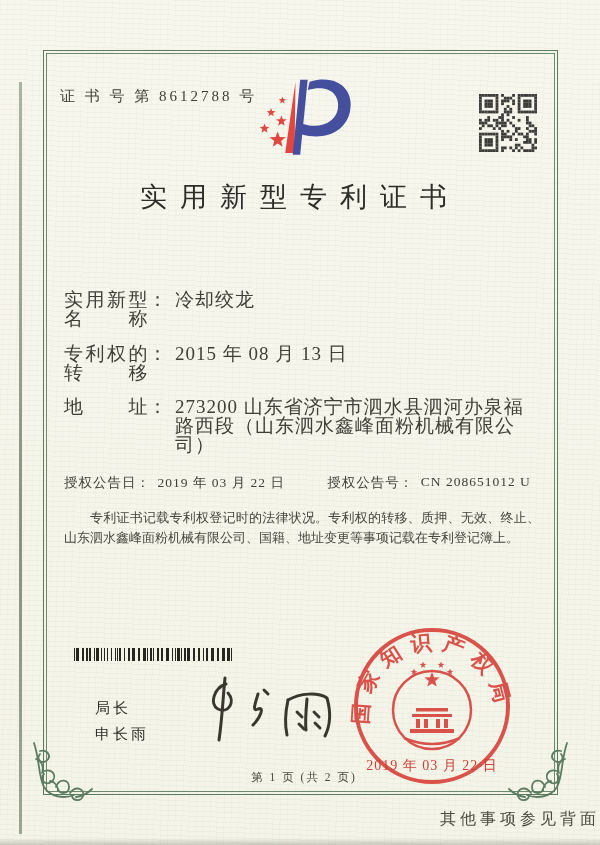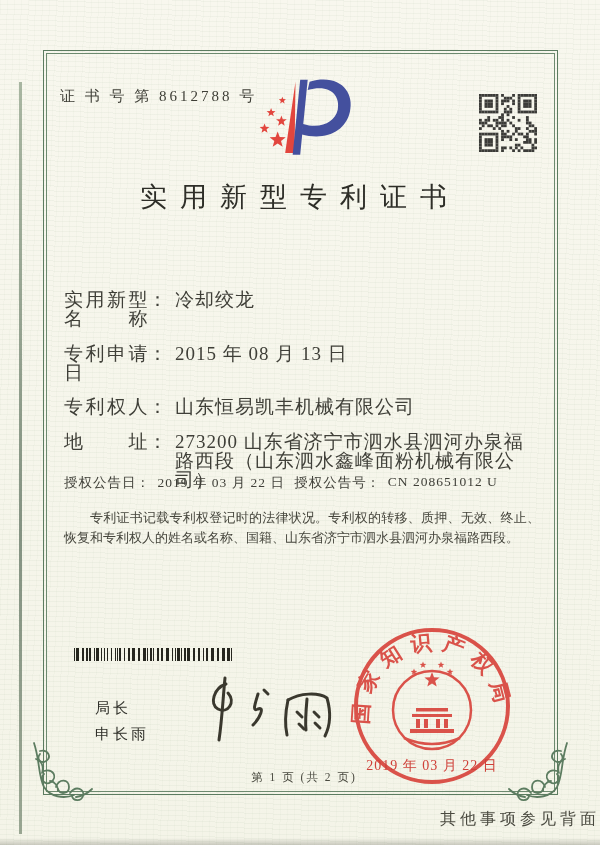--- a/index.html
+++ b/index.html
@@ -33,21 +33,21 @@
     font-size:27px; letter-spacing:13px; color:#2e2e28; font-weight:500; }
 
   .fields { position:absolute; left:64px; top:250px; width:478px; font-size:19px; color:#3f3f38;margin-top:40px; }
   .frow { position:relative; margin-bottom:15.5px; line-height:19px; }
   .flabel { display:inline-block; width:84px; text-align:justify; text-align-last:justify;
     vertical-align:top; letter-spacing:0.5px; }
   .fcolon { display:inline-block; vertical-align:top; margin-right:8px; }
   .fvalue { display:inline-block; vertical-align:top; width:360px; letter-spacing:1px; }
   .grantrow { position:absolute; left:64px; top:474px; width:478px; font-size:13.5px; color:#3f3f38; }
   .grantrow .half { display:inline-block; }
-  .grantrow .half.second { margin-left:6px; }
+  .grantrow .half.second { margin-left:39px; }
   .grantrow .flabel { width:72px; }
   .grantrow .fvalue { width:auto; }
 
   .body-text { position:absolute; left:64px; top:508px; width:476px;
     font-size:13px; line-height:19.5px; color:#46463d; text-align:justify; }
   .body-text p { text-indent:2em; }
 
   .barcode { position:absolute; left:74px; top:648px; width:158px; height:13px; }
 
   .officer { position:absolute; left:95px; top:695px;
@@ -323,41 +323,38 @@
       </g>
   </svg>
 
   <div class="title">实用新型专利证书</div>
 
   <div class="fields">
     <div class="frow">
       <span class="flabel">实用新型名称</span><span class="fcolon">：</span><span class="fvalue">冷却绞龙</span>
     </div>
     <div class="frow">
-      <span class="flabel">专利申请日</span><span class="fcolon">：</span><span class="fvalue">2015 年 08 月 13 日</span>
-    </div>
-    <div class="frow">
-      <span class="flabel">专利权人</span><span class="fcolon">：</span><span class="fvalue">山东恒易凯丰机械有限公司</span>
+      <span class="flabel">专利权的转移</span><span class="fcolon">：</span><span class="fvalue">2015 年 08 月 13 日</span>
     </div>
     <div class="frow">
       <span class="flabel">地址</span><span class="fcolon">：</span><span class="fvalue">273200 山东省济宁市泗水县泗河办泉福路西段（山东泗水鑫峰面粉机械有限公司）</span>
     </div>
   </div>
 
   <div class="grantrow">
     <span class="half">
       <span class="flabel">授权公告日</span><span class="fcolon">：</span><span class="fvalue">2019 年 03 月 22 日</span>
     </span>
     <span class="half second">
       <span class="flabel">授权公告号</span><span class="fcolon">：</span><span class="fvalue">CN 208651012 U</span>
     </span>
   </div>
 
   <div class="body-text">
-    <p>专利证书记载专利权登记时的法律状况。专利权的转移、质押、无效、终止、恢复和专利权人的姓名或名称、国籍、山东省济宁市泗水县泗河办泉福路西段。</p>
+    <p>专利证书记载专利权登记时的法律状况。专利权的转移、质押、无效、终止、山东泗水鑫峰面粉机械有限公司、国籍、地址变更等事项记载在专利登记簿上。</p>
   </div>
 
   <svg class="barcode" viewBox="0 0 158 13" preserveAspectRatio="none">
     <g id="barcode-bars" fill="#26261f">
         <rect x="0" y="0" width="1" height="13"></rect>
         <rect x="2" y="0" width="3" height="13"></rect>
         <rect x="8" y="0" width="2" height="13"></rect>
         <rect x="12" y="0" width="2" height="13"></rect>
         <rect x="15" y="0" width="2" height="13"></rect>
         <rect x="20" y="0" width="1" height="13"></rect>

